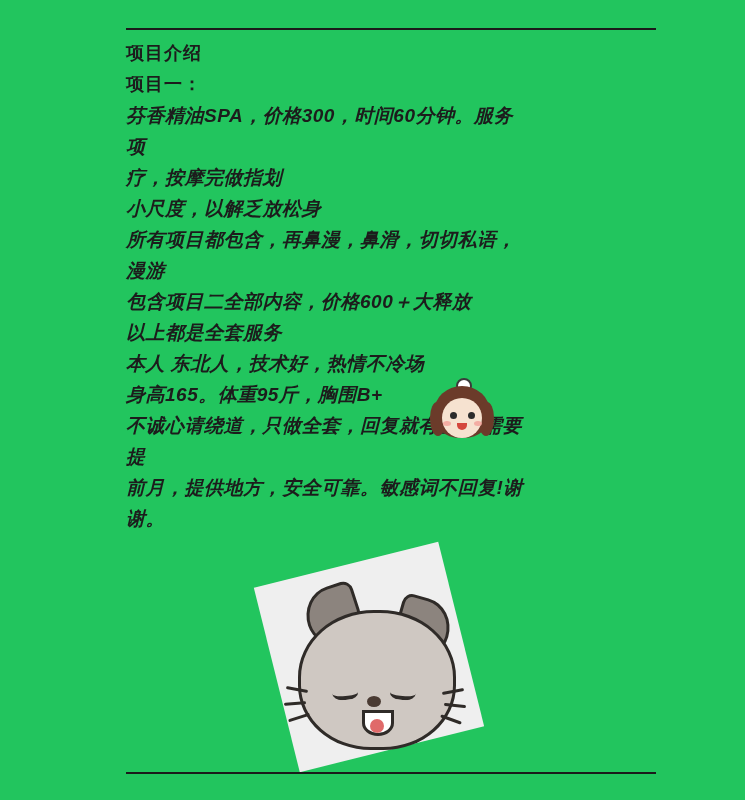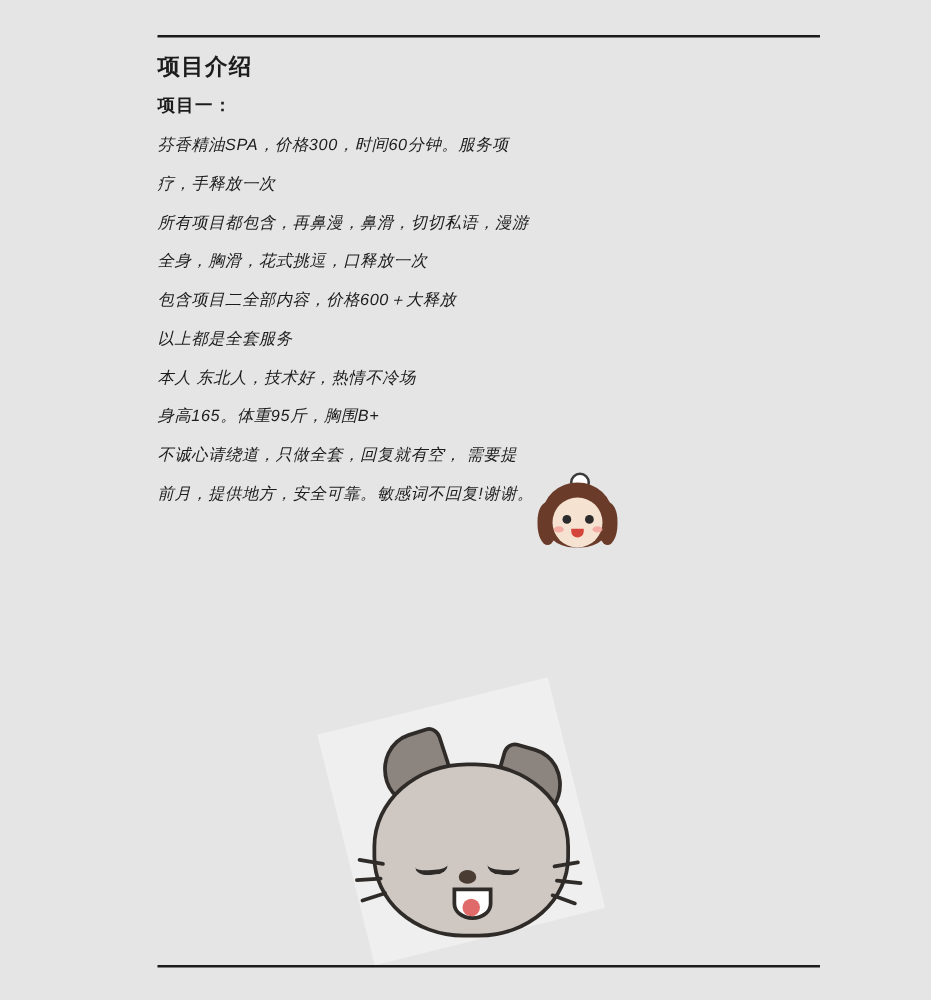--- a/index.html
+++ b/index.html
@@ -11,21 +11,21 @@
     height: 800px;
     background: #ffffff;
     font-family: "Liberation Sans", sans-serif;
     overflow: hidden;
     position: relative;
   }
   .page {
     position: relative;
     width: 745px;
     height: 800px;
-    background: #e5e5e5;
+    background: #22c55e;
   }
   .rule-top {
     position: absolute;
     left: 126px;
     top: 28px;
     width: 530px;
     height: 2px;
     background: #1b1b1b;
   }
   .rule-bottom {
@@ -36,38 +36,38 @@
     height: 2px;
     background: #1b1b1b;
   }
   .content {
     position: absolute;
     left: 126px;
     top: 38px;
     width: 400px;
   }
   .line {
-    font-size: 13px;
+    font-size: 19px;
     line-height: 31px;
     color: #1c1c1c;
     font-style: italic;
-    font-weight: normal;
+    font-weight: bold;
     letter-spacing: 0.5px;
     white-space: pre-wrap;
   }
   .heading {
     font-style: normal;
     font-weight: bold;
     font-size: 18px;
     letter-spacing: 1px;
   }
   .label {
     font-style: normal;
     font-weight: bold;
-    font-size: 14px;
+    font-size: 18px;
     letter-spacing: 1px;
   }
   .gap {
     height: 22px;
   }
   
   .sticker-girl {
     position: absolute;
     left: 430px;
     top: 378px;
@@ -266,24 +266,24 @@
 <div class="page">
 
   <div class="rule-top"></div>
 
   <div class="content">
 
     <div class="line heading">项目介绍</div>
 
     <div class="line label">项目一：</div>
     <div class="line">芬香精油SPA，价格300，时间60分钟。服务项</div>
-    <div class="line">疗，手释放一次</div>
-
+    <div class="line">疗，按摩完做指划</div>
+
+    <div class="line">小尺度，以解乏放松身</div>
     <div class="line">所有项目都包含，再鼻漫，鼻滑，切切私语，漫游</div>
-    <div class="line">全身，胸滑，花式挑逗，口释放一次</div>
 
     <div class="line">包含项目二全部内容，价格600＋大释放</div>
     <div class="line">以上都是全套服务</div>
     <div class="line">本人 东北人，技术好，热情不冷场</div>
     <div class="line">身高165。体重95斤，胸围B+</div>
     <div class="line">不诚心请绕道，只做全套，回复就有空， 需要提</div>
     <div class="line">前月，提供地方，安全可靠。敏感词不回复!谢谢。</div>
 
     <div class="gap"></div>
 

